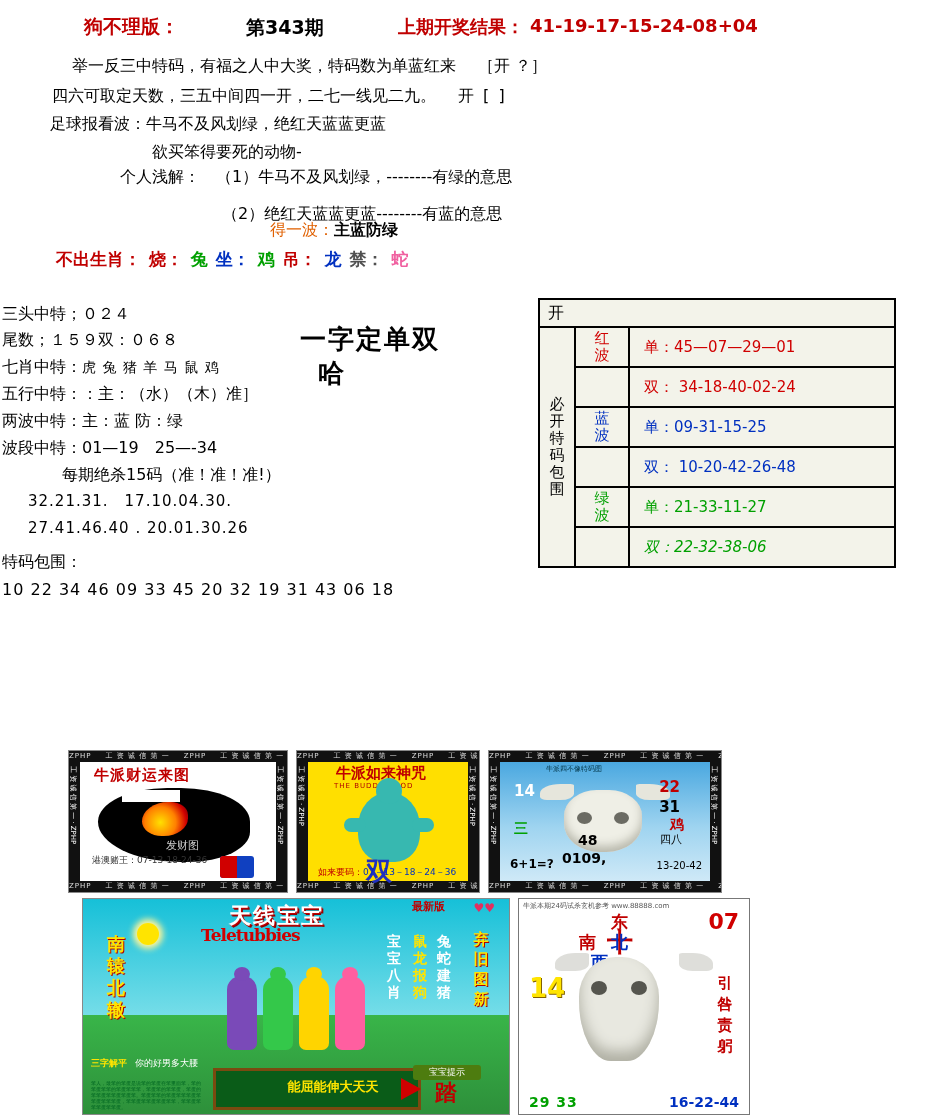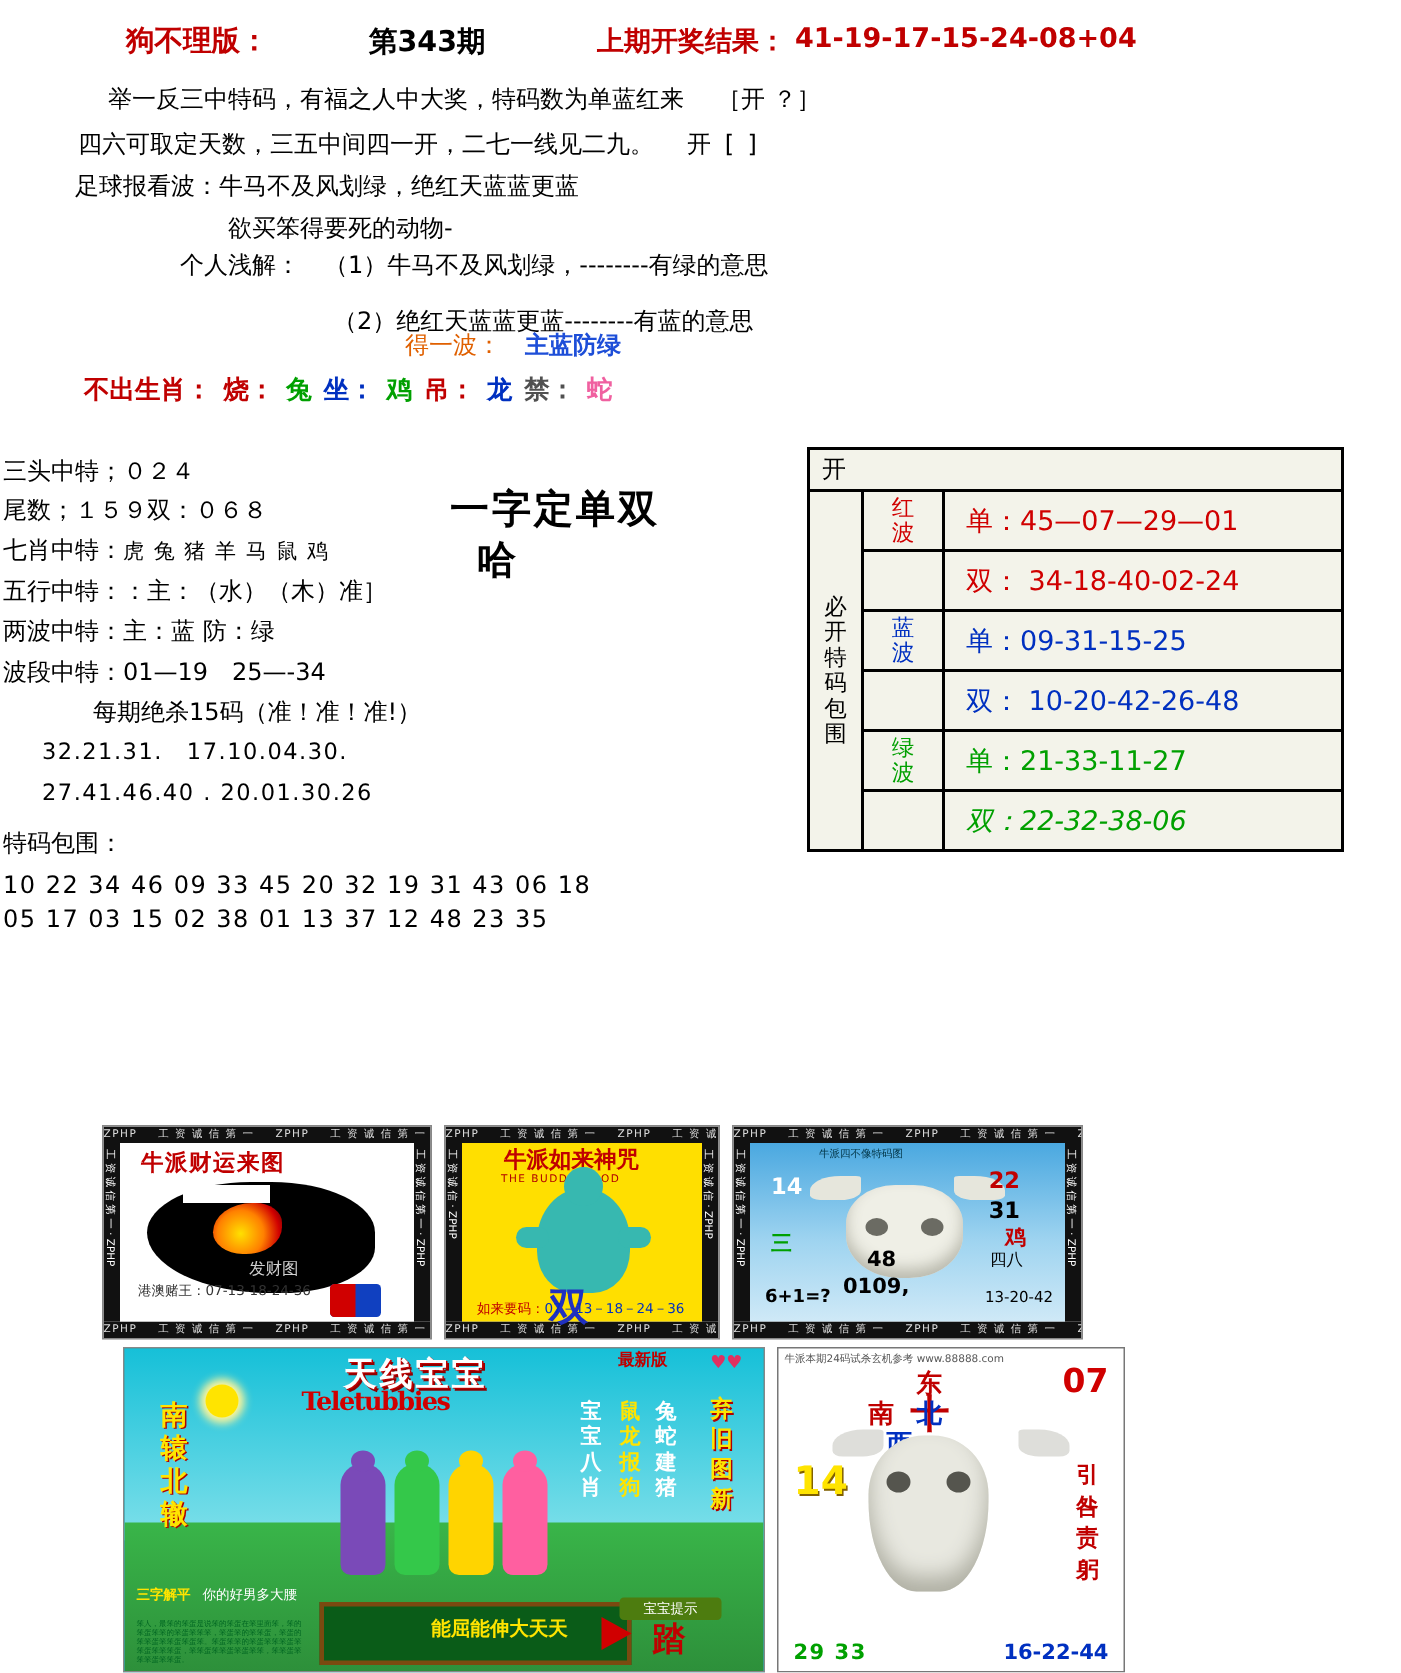--- a/index.html
+++ b/index.html
@@ -25,21 +25,21 @@
   .line{position:absolute;white-space:nowrap;}
   .l1{left:72px;top:56px;font-size:16px;}
   .l1 .brk{margin-left:22px;}
   .l2{left:52px;top:86px;font-size:16px;}
   .l2 .openbox{margin-left:22px;letter-spacing:2px;}
   .l3{left:50px;top:114px;font-size:16px;}
   .l4{left:152px;top:142px;font-size:16px;}
   .l5{left:120px;top:167px;font-size:16px;}
   .l6{left:222px;top:177px;font-size:16px;margin-top:27px;}
   .l7{left:270px;top:220px;font-size:16px;color:#e06000;}
-  .l7 b{color:#1d4ed8;margin-left:16px;}
+  .l7 b{color:#000000;}
 
   .zodiac{position:absolute;left:56px;top:248px;font-size:17px;font-weight:bold;white-space:nowrap;}
   .zodiac span{margin-right:2px;text-align:center;}
   .z-red{color:#c00000;}
   .z-green{color:#00a000;}
   .z-blue{color:#0030c0;}
   .z-pink{color:#f060a0;}
   .z-dark{color:#505050;}
 
   .horse{position:absolute;left:88px;top:277px;font-size:16px;}
@@ -70,21 +70,21 @@
   .tbl{position:absolute;left:538px;top:298px;width:354px;border:2px solid #000;background:#f3f3ea;}
   .tbl .tophead{height:26px;border-bottom:2px solid #000;position:relative;}
   .tbl .tophead span{position:absolute;left:8px;top:3px;font-size:16px;}
   .tbl .body{display:flex;}
   .tbl .vcol{width:34px;border-right:2px solid #000;display:flex;align-items:center;justify-content:center;}
   .tbl .vtxt{font-size:15px;line-height:17px;text-align:center;letter-spacing:0;}
   .tbl .rows{flex:1;}
   .trow{display:flex;height:38px;border-bottom:2px solid #000;}
   .trow.last{border-bottom:none;font-style:italic;}
   .tcol-name{width:52px;border-right:2px solid #000;display:flex;align-items:center;justify-content:center;font-size:15px;line-height:17px;}
-  .tcol-val{flex:1;display:flex;align-items:center;padding-left:14px;font-size:18px;white-space:nowrap;}
+  .tcol-val{flex:1;display:flex;align-items:center;padding-left:14px;font-size:15px;white-space:nowrap;}
   .c-red{color:#d00000;}
   .c-blue{color:#0030c0;}
   .c-green{color:#00a000;}
   .two-char{display:flex;flex-direction:column;align-items:center;}
 
   
   .gallery{position:absolute;left:68px;top:750px;width:800px;height:365px;}
   .card{position:absolute;box-sizing:border-box;overflow:hidden;}
 
   
@@ -249,21 +249,20 @@
     <span>七肖中特：</span><span class="sm">虎 兔 猪 羊 马 鼠 鸡</span>
   </div>
   <div class="ll ll4">五行中特：：主：（水）（木）准］</div>
   <div class="ll ll5">两波中特：主：蓝 防：绿</div>
   <div class="ll ll6">波段中特：01—19　25—-34</div>
   <div class="ll ll7">每期绝杀15码（准！准！准!）</div>
   <div class="ll ll8">32.21.31.　17.10.04.30.</div>
   <div class="ll ll9">27.41.46.40 . 20.01.30.26</div>
   <div class="ll ll10">特码包围：</div>
   <div class="ll ll11">10  22  34  46  09  33  45  20  32  19  31  43  06  18</div>
-  <div class="ll ll12">05  17  03  15  02  38  01  13  37  12  48  23  35</div>
 
   <div class="hand">一字定单双</div>
   <div class="hand2">哈</div>
 
   <div class="tbl">
     <div class="tophead">
       <span>开</span>
     </div>
     <div class="body">
       <div class="vcol">

